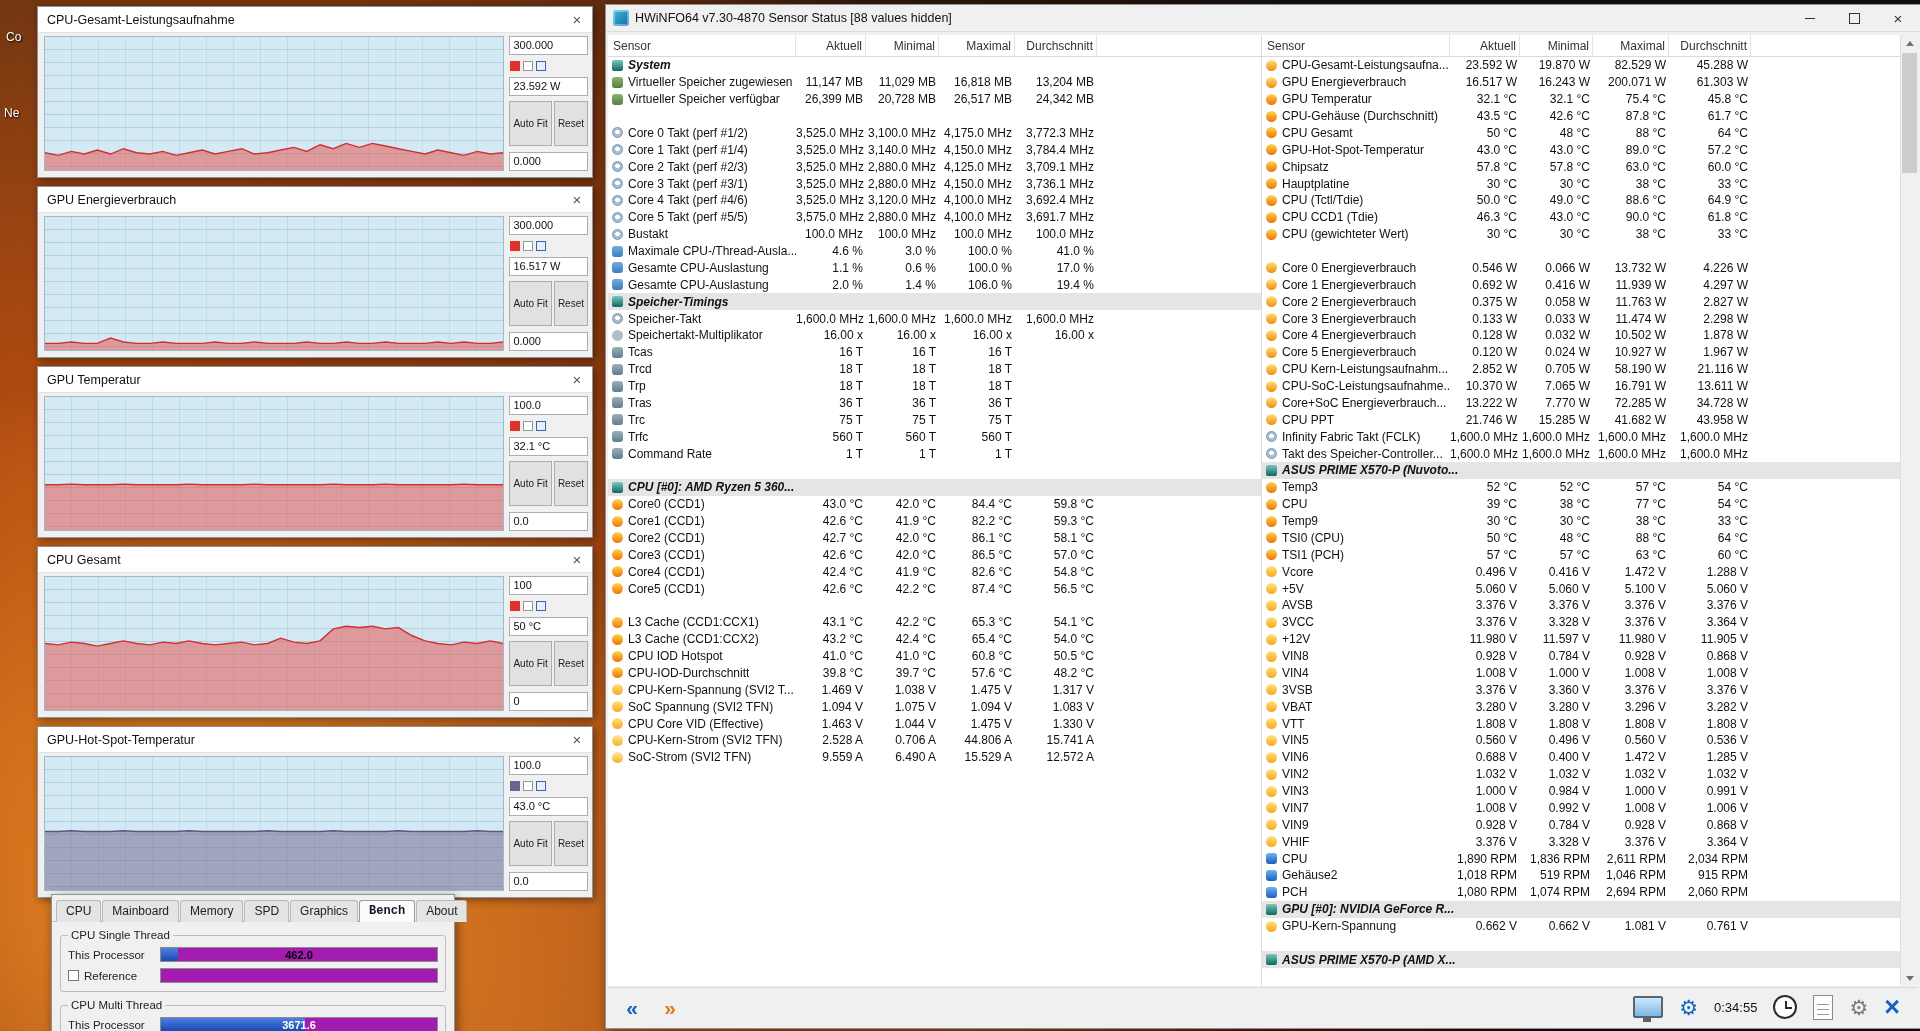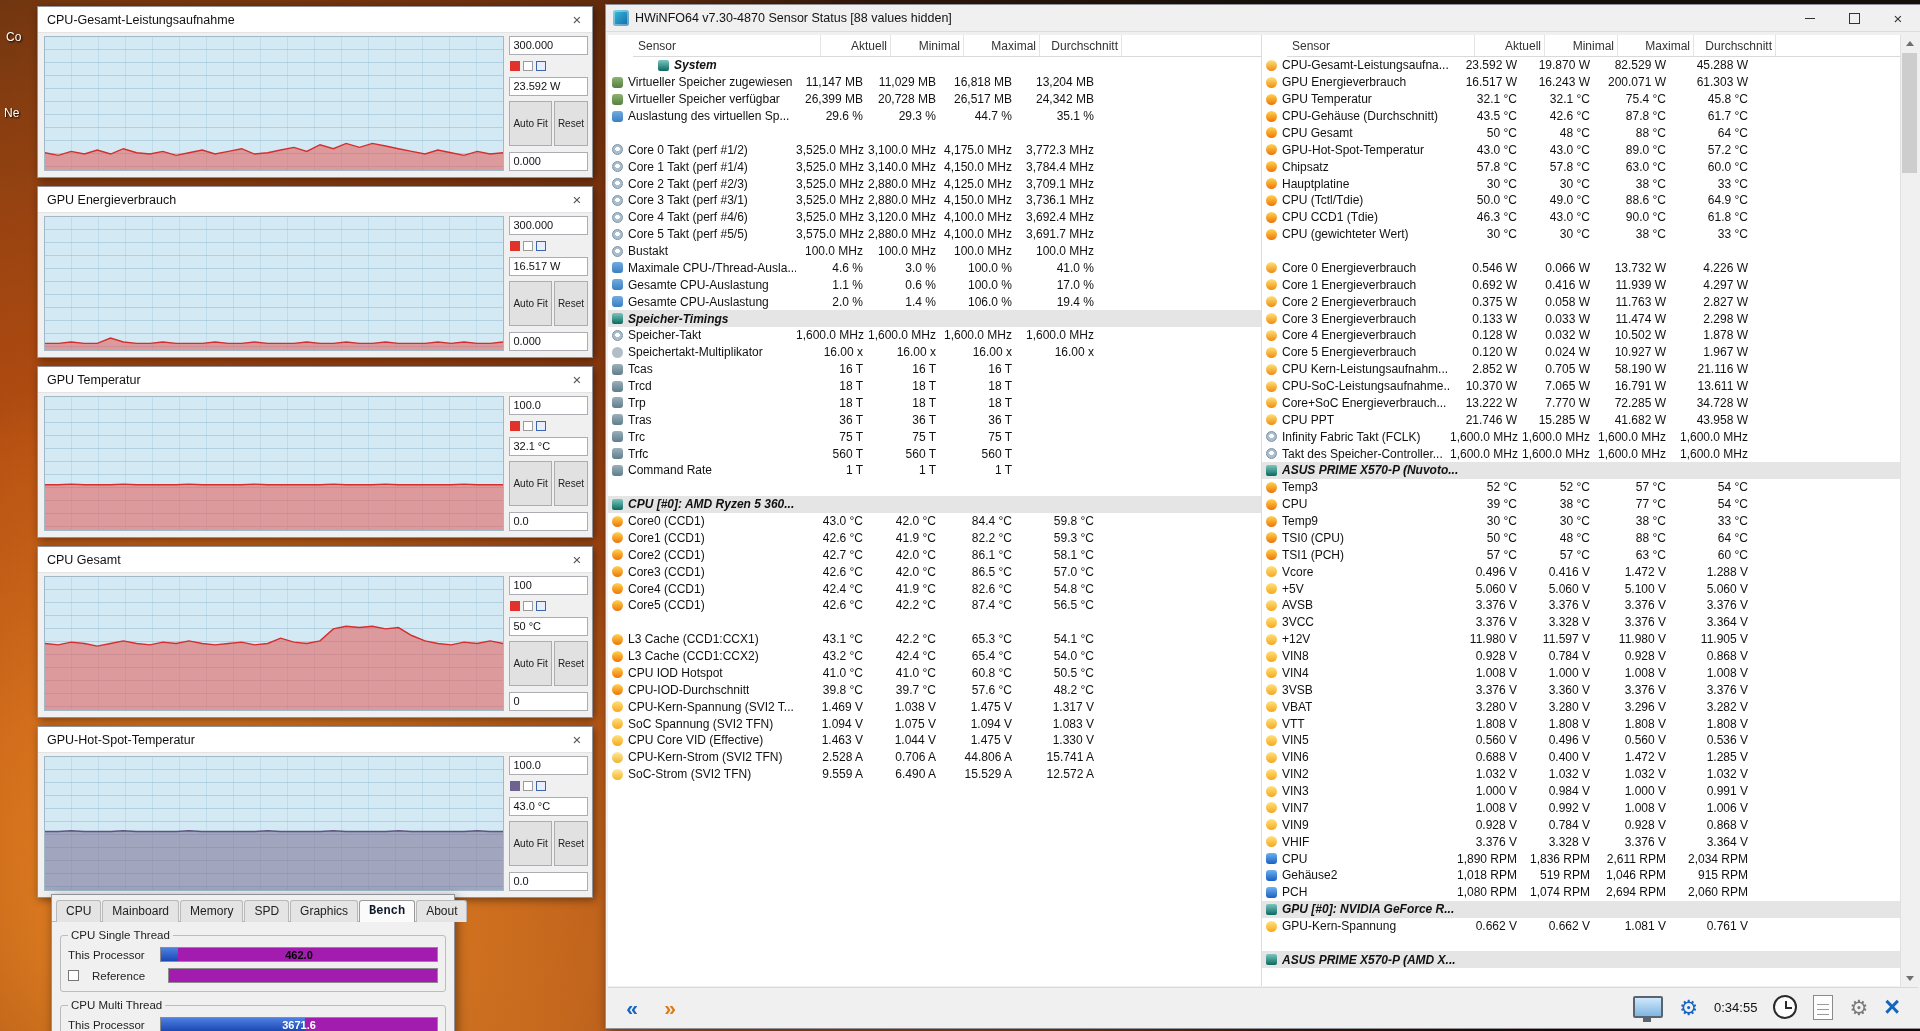--- a/index.html
+++ b/index.html
@@ -61,21 +61,21 @@
     background:linear-gradient(135deg,#39c0d8,#1166a8);box-shadow:inset 0 0 0 2px rgba(255,255,255,.35);}
   .title-text{font-size:12.5px;color:#111;flex:1;white-space:nowrap;overflow:hidden;}
   .winbtns{display:flex;height:26px;}
   .winbtn{width:44px;display:flex;align-items:center;justify-content:center;color:#333;}
   .glyph-min{width:10px;border-top:1px solid #333;display:inline-block;}
   .glyph-max{width:9px;height:9px;border:1px solid #333;display:inline-block;}
   .glyph-close{font-size:15px;line-height:1;}
   .pane{position:absolute;top:30px;bottom:42px;background:#fff;overflow:hidden;}
   .pane-left{left:2px;width:653px;}
   .pane-right{left:655px;right:19px;border-left:1px solid #dcdcdc;}
-  .phead{display:flex;height:21px;align-items:center;border-bottom:1px solid #d9d9d9;background:#fff;margin-left:25px;}
+  .phead{display:flex;height:21px;align-items:center;border-bottom:1px solid #d9d9d9;background:#fff;}
   .hcell{font-size:12px;color:#333;border-right:1px solid #e4e4e4;height:100%;
     display:flex;align-items:center;justify-content:flex-end;padding-right:3px;box-sizing:border-box;}
   .hcell.h0{width:188px;justify-content:flex-start;padding-left:5px;}
   .hcell.h1{width:70px;} .hcell.h2{width:73px;} .hcell.h3{width:76px;} .hcell.h4{width:82px;}
   .srow{display:flex;align-items:center;height:16.88px;font-size:12px;color:#111;white-space:nowrap;}
   .rlabelwrap{width:188px;display:flex;align-items:center;overflow:hidden;flex:none;}
   .ricon{width:11px;height:11px;margin:0 5px 0 4px;flex:none;border-radius:3px;}
   .ricon.mem{background:linear-gradient(#8cb470,#567f41);}
   .ricon.usage{background:linear-gradient(#74abe0,#3a7fc1);}
   .ricon.clock{background:radial-gradient(circle at 50% 45%, #fff 0 34%, #a9bfd0 35% 100%);border:1px solid #7d93a5;border-radius:50%;box-sizing:border-box;}
@@ -291,21 +291,21 @@
         <legend>CPU Single Thread</legend>
         <div class="brow">
           <span class="blabel">This Processor</span>
           <div class="bar">
             <div class="fill" style="width: 6%;"></div>
             <span class="score" style="color: rgb(0, 0, 0);">462.0</span>
           </div>
         </div>
         <div class="brow">
           <span class="cbx"></span>
-          <span class="blabel" style="width: 76px; margin-left: 8px;">Reference</span>
+          <span class="blabel" style="width: 76px;">Reference</span>
           <div class="bar"></div>
         </div>
       </fieldset>
       <fieldset class="grp">
         <legend>CPU Multi Thread</legend>
         <div class="brow">
           <span class="blabel">This Processor</span>
           <div class="bar">
             <div class="fill" style="width: 52%;"></div>
             <span class="score" style="color: rgb(255, 255, 255);">3671.6</span>
@@ -335,21 +335,21 @@
   <div class="pane pane-left">
     <div class="phead" id="phead-left">
         <span class="hcell h0">Sensor</span>
         <span class="hcell h1">Aktuell</span>
         <span class="hcell h2">Minimal</span>
         <span class="hcell h3">Maximal</span>
         <span class="hcell h4">Durchschnitt</span>
       </div>
     <div id="rows-left">
         <div class="srow section">
-          <span class="rlabelwrap" style="width: auto; padding-left: 46px;">
+          <span class="rlabelwrap" style="width: auto;">
             <span class="ricon chip"></span>
             <span class="rlabel">System</span>
           </span>
         </div>
         <div class="srow">
           <span class="rlabelwrap">
             <span class="ricon mem"></span>
             <span class="rlabel">Virtueller Speicher zugewiesen</span>
           </span>
           <span class="rval v0">11,147 MB</span>
@@ -359,30 +359,20 @@
         </div>
         <div class="srow">
           <span class="rlabelwrap">
             <span class="ricon mem"></span>
             <span class="rlabel">Virtueller Speicher verfügbar</span>
           </span>
           <span class="rval v0">26,399 MB</span>
           <span class="rval v1">20,728 MB</span>
           <span class="rval v2">26,517 MB</span>
           <span class="rval v3">24,342 MB</span>
-        </div>
-        <div class="srow">
-          <span class="rlabelwrap">
-            <span class="ricon usage"></span>
-            <span class="rlabel">Auslastung des virtuellen Sp...</span>
-          </span>
-          <span class="rval v0">29.6 %</span>
-          <span class="rval v1">29.3 %</span>
-          <span class="rval v2">44.7 %</span>
-          <span class="rval v3">35.1 %</span>
         </div>
         <div class="srow blank"></div>
         <div class="srow">
           <span class="rlabelwrap">
             <span class="ricon clock"></span>
             <span class="rlabel">Core 0 Takt (perf #1/2)</span>
           </span>
           <span class="rval v0">3,525.0 MHz</span>
           <span class="rval v1">3,100.0 MHz</span>
           <span class="rval v2">4,175.0 MHz</span>

